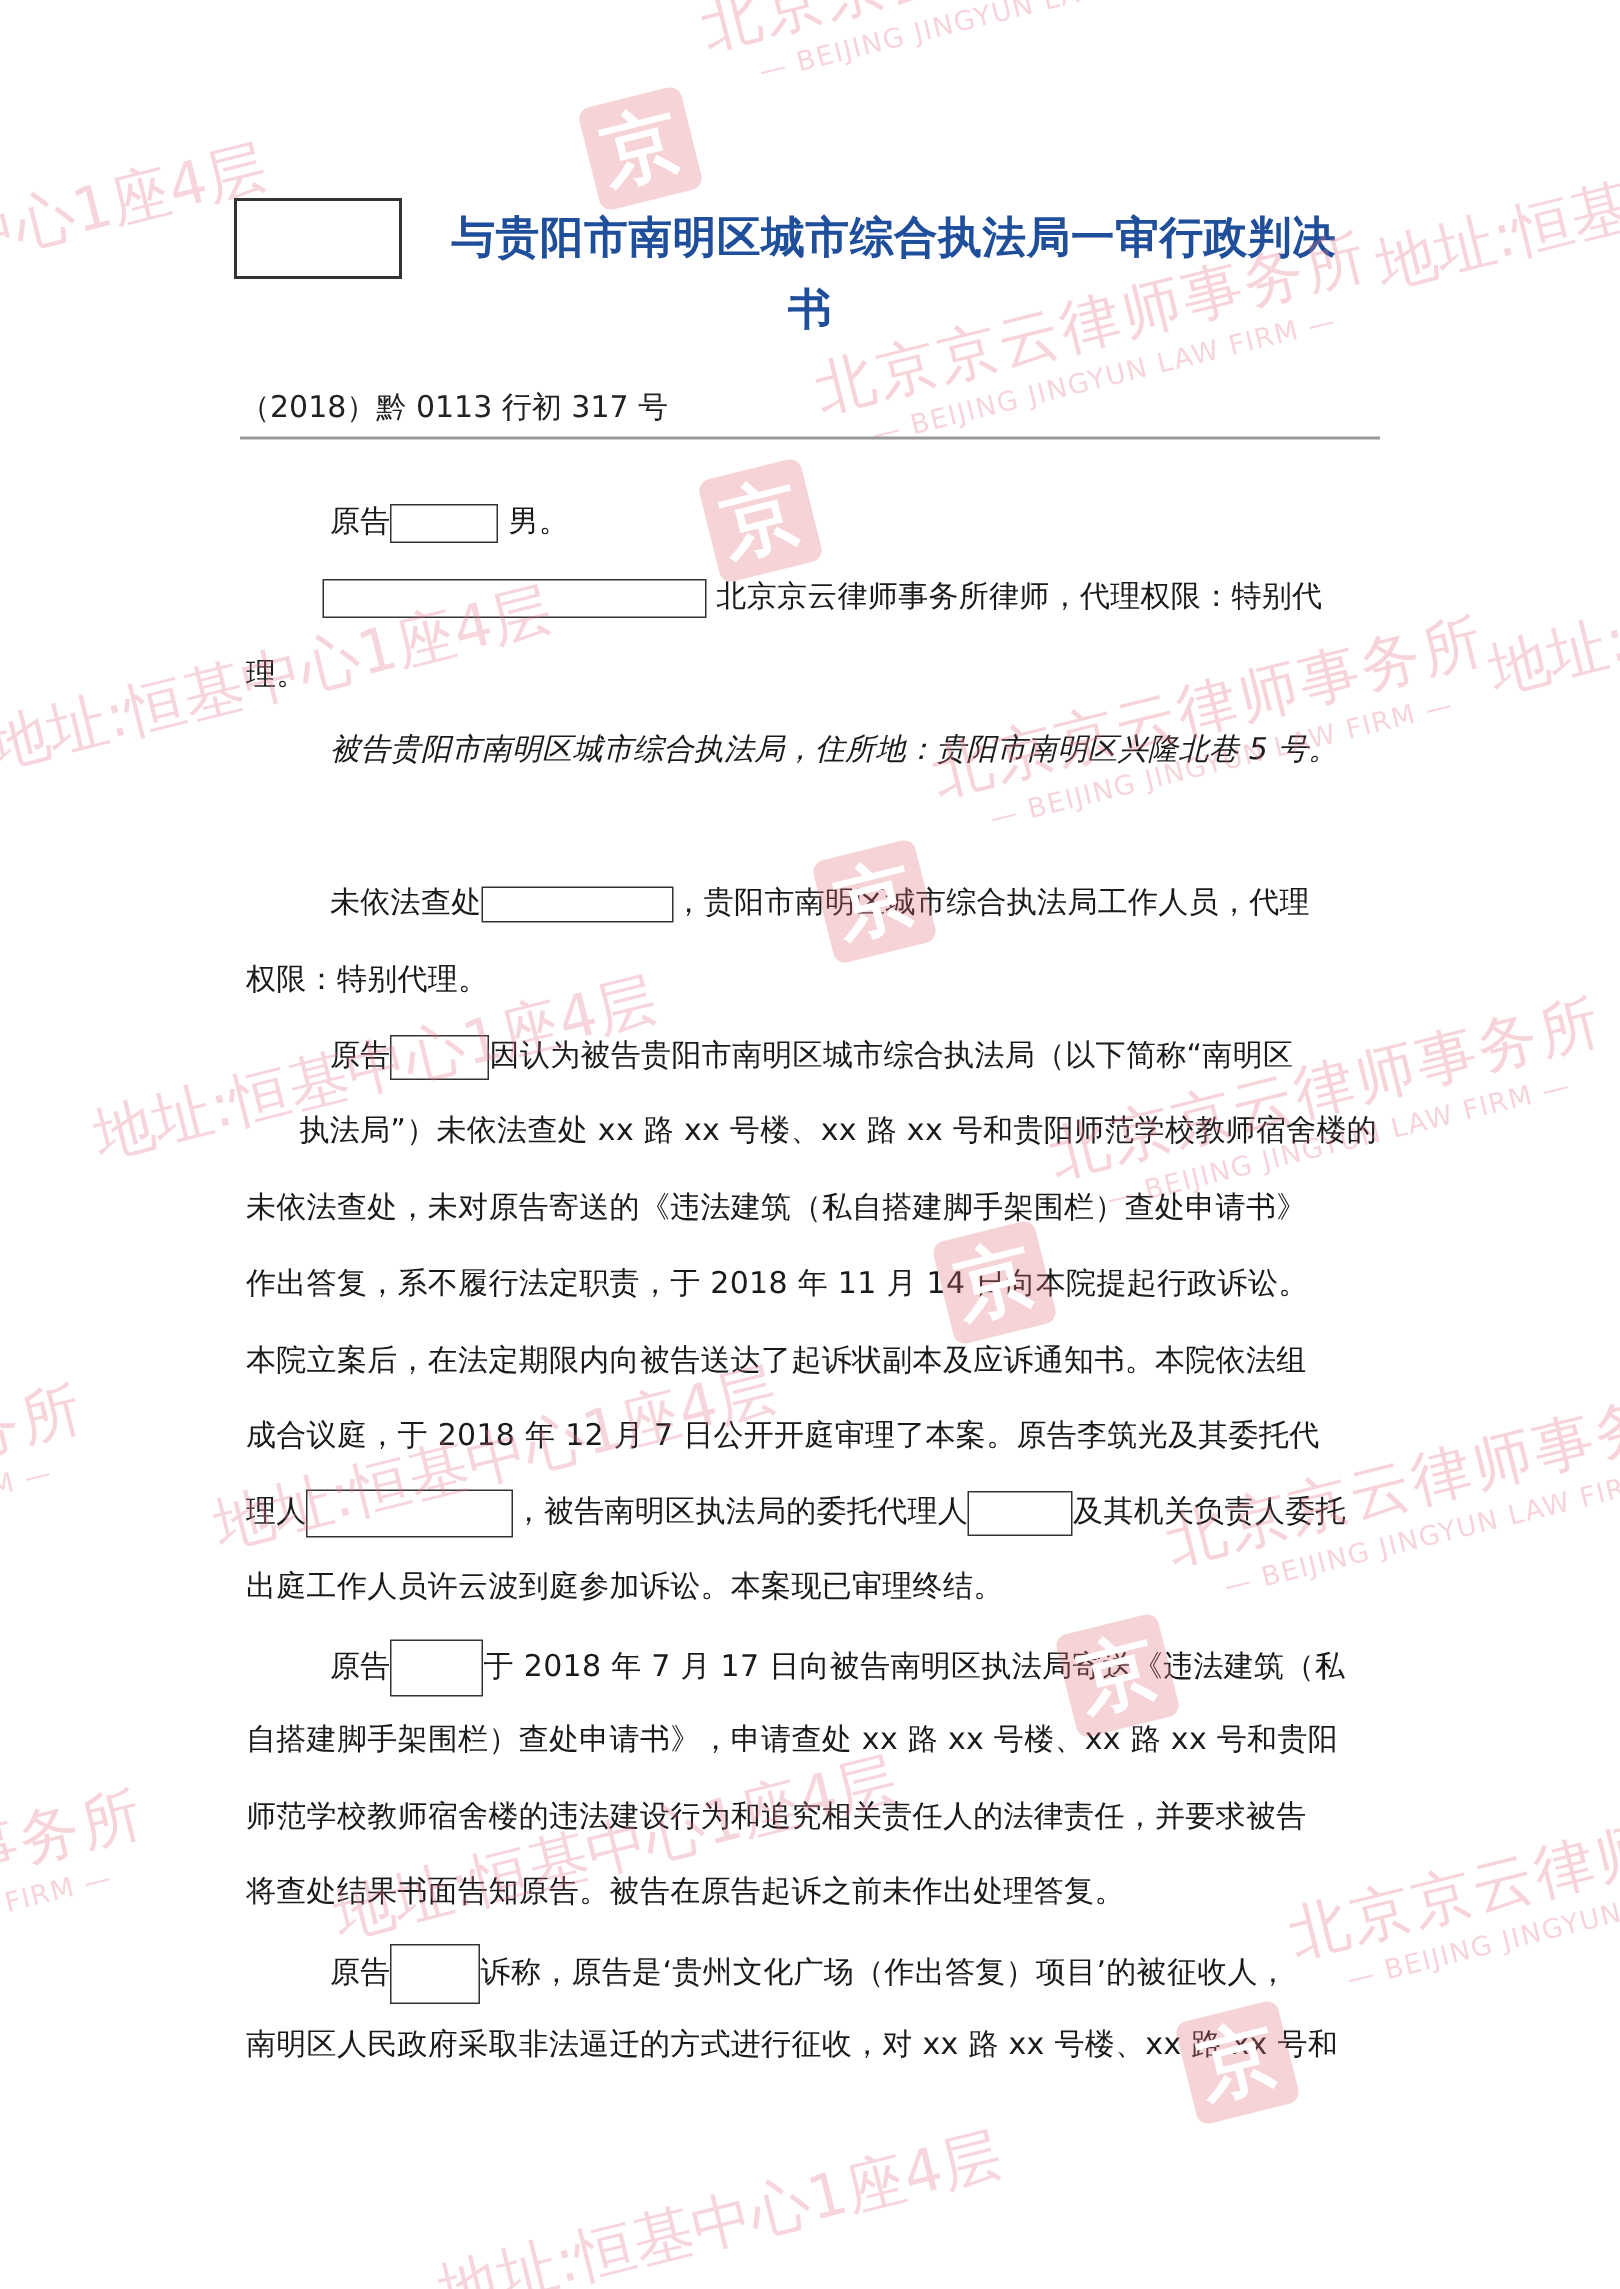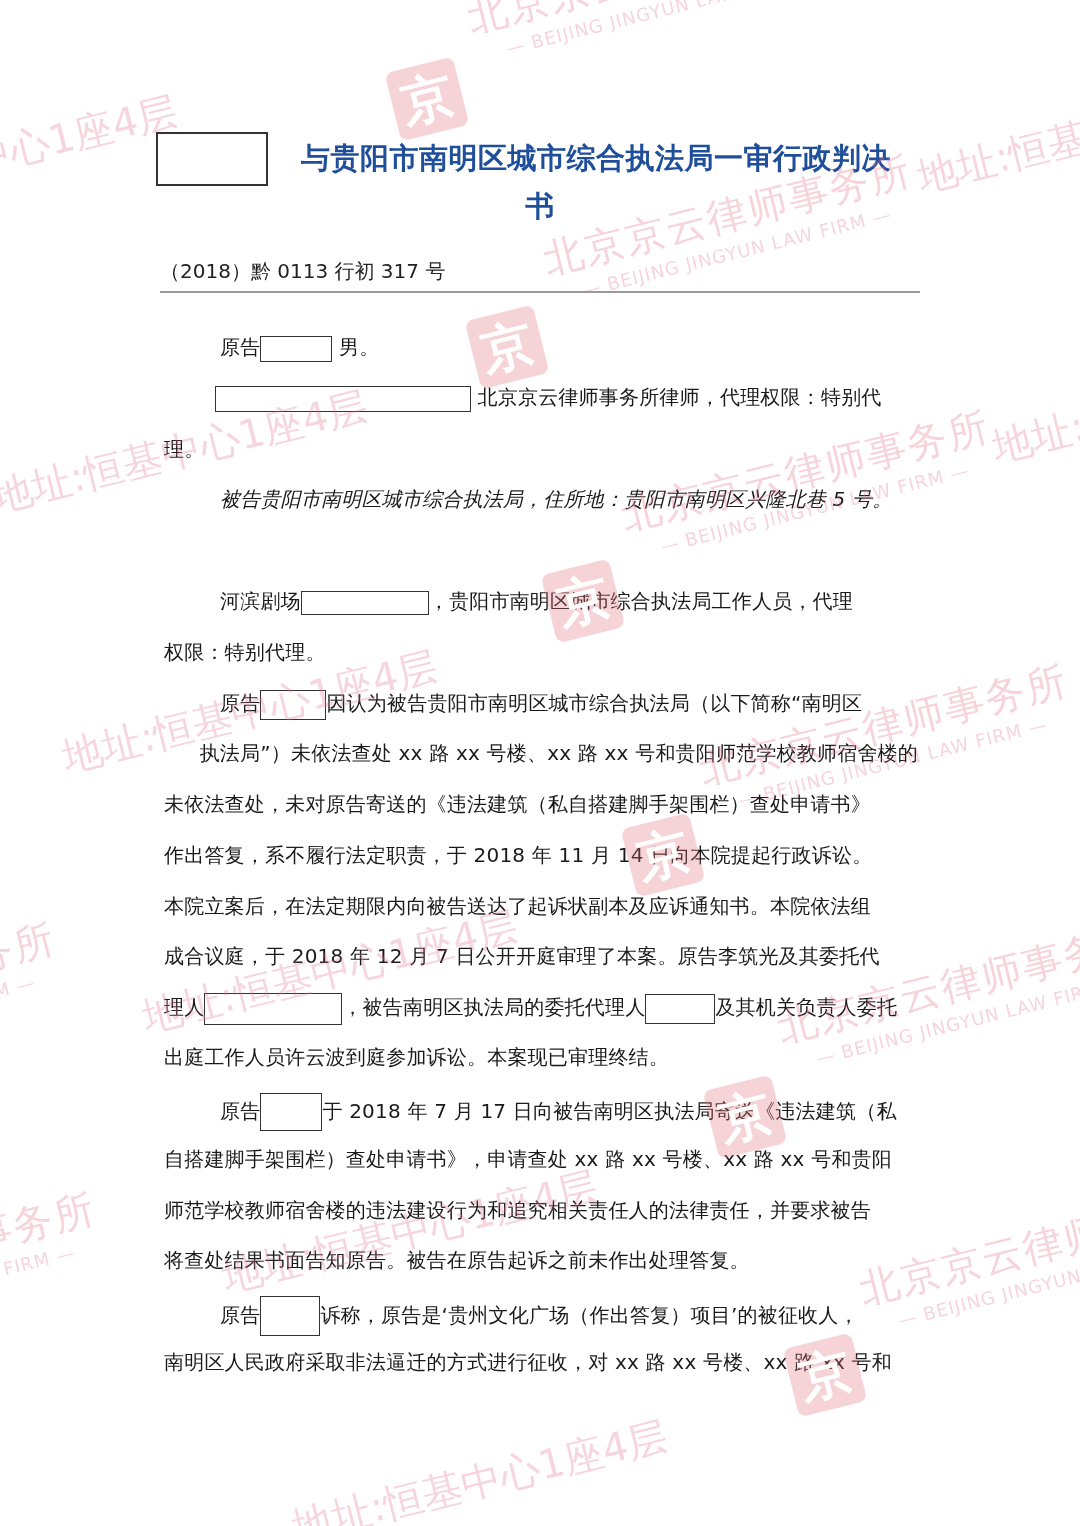--- a/index.html
+++ b/index.html
@@ -80,21 +80,21 @@
   <div class="line" style="top:382px; left:215px; width:703px;">
     <span class="rbox" style="width:256px;height:26px;"></span>
     <span>北京京云律师事务所律师，代理权限：特别代</span>
   </div>
   <div class="line" style="top:434px;">理。</div>
 
   <div class="line indent" style="top:484px;font-style:italic;">被告贵阳市南明区城市综合执法局，住所地：贵阳市南明区兴隆北巷 5 号。</div>
 
 
   <div class="line indent" style="top:586px;">
-    <span>河滨剧场</span><span class="rbox" style="width:128px;height:24px;"></span><span>，贵阳市南明区城市综合执法局工作人员，代理</span>
+    <span>未依法查处</span><span class="rbox" style="width:128px;height:24px;"></span><span>，贵阳市南明区城市综合执法局工作人员，代理</span>
   </div>
   <div class="line" style="top:637px;">权限：特别代理。</div>
 
   <div class="line indent" style="top:688px;">
     <span>原告</span><span class="rbox" style="width:66px;height:30px;"></span><span>因认为被告贵阳市南明区城市综合执法局（以下简称“南明区</span>
   </div>
   <div class="line" style="top:738px;text-align:right;">执法局”）未依法查处 xx 路 xx 号楼、xx 路 xx 号和贵阳师范学校教师宿舍楼的</div>
   <div class="line" style="top:789px;">未依法查处，未对原告寄送的《违法建筑（私自搭建脚手架围栏）查处申请书》</div>
   <div class="line" style="top:840px;">作出答复，系不履行法定职责，于 2018 年 11 月 14 日向本院提起行政诉讼。</div>
   <div class="line" style="top:891px;">本院立案后，在法定期限内向被告送达了起诉状副本及应诉通知书。本院依法组</div>

